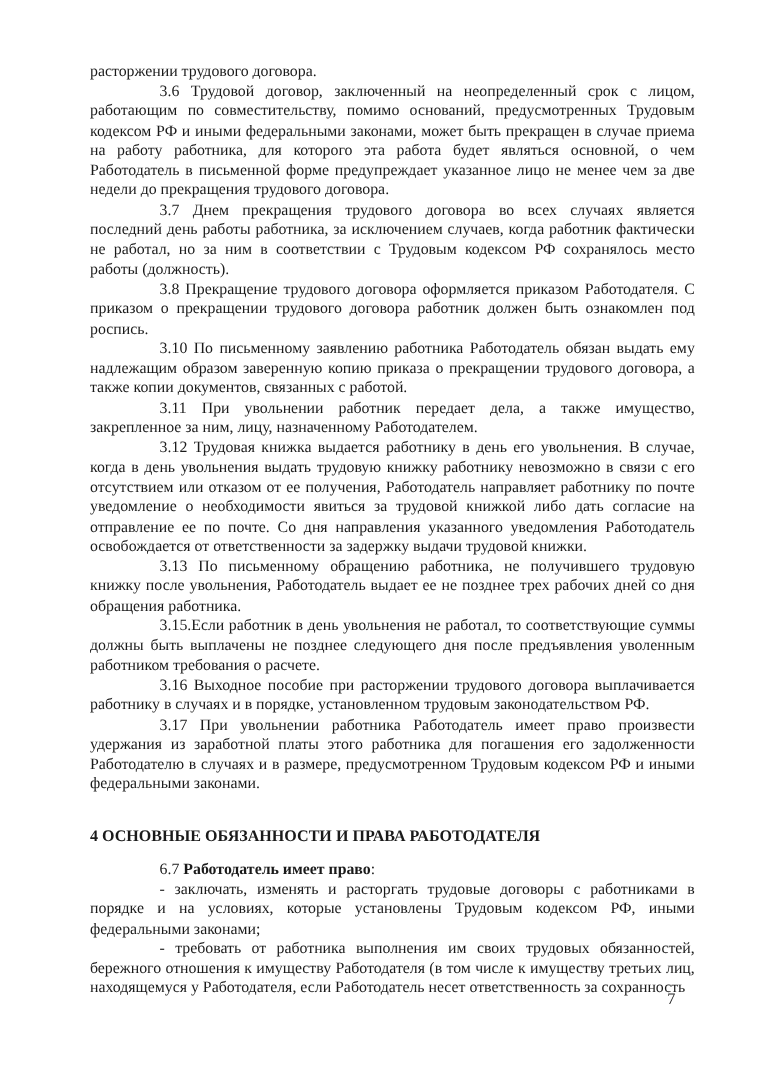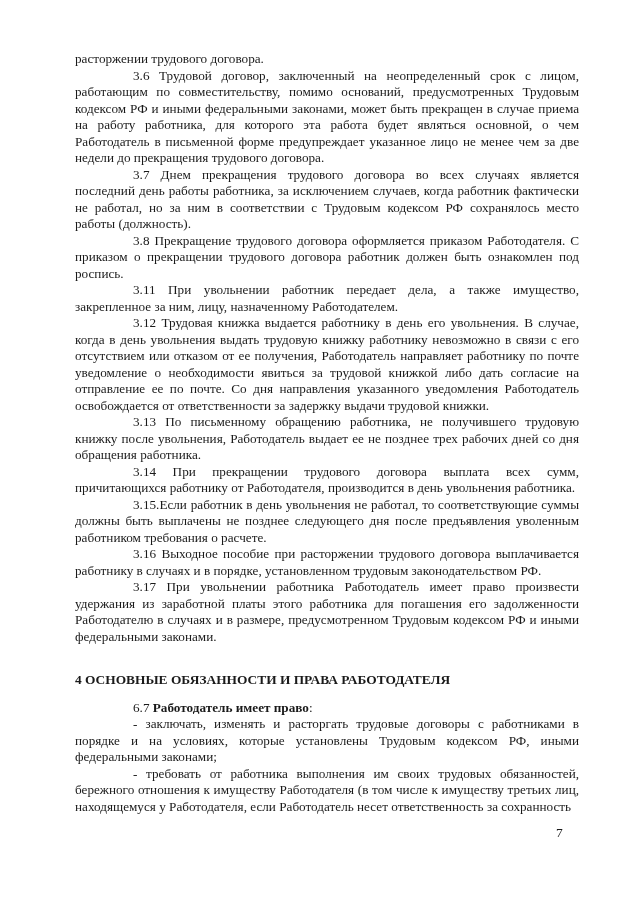--- a/index.html
+++ b/index.html
@@ -15,24 +15,24 @@
   .pagenum { position:absolute; left:556px; top:825px; font-family:"Liberation Serif", serif; font-size:13.5px; color:#1a1a1a; }
 </style>
 </head>
 <body>
 
 <div class="page">
   <p class="p">расторжении трудового договора.</p>
   <p class="p ind">3.6 Трудовой договор, заключенный на неопределенный срок с лицом, работающим по совместительству, помимо оснований, предусмотренных Трудовым кодексом РФ и иными федеральными законами, может быть прекращен в случае приема на работу работника, для которого эта работа будет являться основной, о чем Работодатель в письменной форме предупреждает указанное лицо не менее чем за две недели до прекращения трудового договора.</p>
   <p class="p ind">3.7 Днем прекращения трудового договора во всех случаях является последний день работы работника, за исключением случаев, когда работник фактически не работал, но за ним в соответствии с Трудовым кодексом РФ сохранялось место работы (должность).</p>
   <p class="p ind">3.8 Прекращение трудового договора оформляется приказом Работодателя. С приказом о прекращении трудового договора работник должен быть ознакомлен под роспись.</p>
+  <p class="p ind">3.10 По письменному заявлению работника Работодатель обязан выдать ему надлежащим образом заверенную копию приказа о прекращении трудового договора, а также копии документов, связанных с работой.</p>
   <p class="p ind">3.11 При увольнении работник передает дела, а также имущество, закрепленное за ним, лицу, назначенному Работодателем.</p>
   <p class="p ind">3.12 Трудовая книжка выдается работнику в день его увольнения. В случае, когда в день увольнения выдать трудовую книжку работнику невозможно в связи с его отсутствием или отказом от ее получения, Работодатель направляет работнику по почте уведомление о необходимости явиться за трудовой книжкой либо дать согласие на отправление ее по почте. Со дня направления указанного уведомления Работодатель освобождается от ответственности за задержку выдачи трудовой книжки.</p>
   <p class="p ind">3.13 По письменному обращению работника, не получившего трудовую книжку после увольнения, Работодатель выдает ее не позднее трех рабочих дней со дня обращения работника.</p>
-  <p class="p ind">3.14 При прекращении трудового договора выплата всех сумм, причитающихся работнику от Работодателя, производится в день увольнения работника.</p>
   <p class="p ind">3.15.Если работник в день увольнения не работал, то соответствующие суммы должны быть выплачены не позднее следующего дня после предъявления уволенным работником требования о расчете.</p>
   <p class="p ind">3.16 Выходное пособие при расторжении трудового договора выплачивается работнику в случаях и в порядке, установленном трудовым законодательством РФ.</p>
   <p class="p ind">3.17 При увольнении работника Работодатель имеет право произвести удержания из заработной платы этого работника для погашения его задолженности Работодателю в случаях и в размере, предусмотренном Трудовым кодексом РФ и иными федеральными законами.</p>
 
   <div class="gap-before-heading"></div>
   <h2 class="heading">4 ОСНОВНЫЕ ОБЯЗАННОСТИ И ПРАВА РАБОТОДАТЕЛЯ</h2>
   <div class="gap-after-heading"></div>
 
   <p class="p ind"><span>6.7 </span><span class="bold">Работодатель имеет право</span><span>:</span></p>
   <p class="p ind">- заключать, изменять и расторгать трудовые договоры с работниками в порядке и на условиях, которые установлены Трудовым кодексом РФ, иными федеральными законами;</p>

